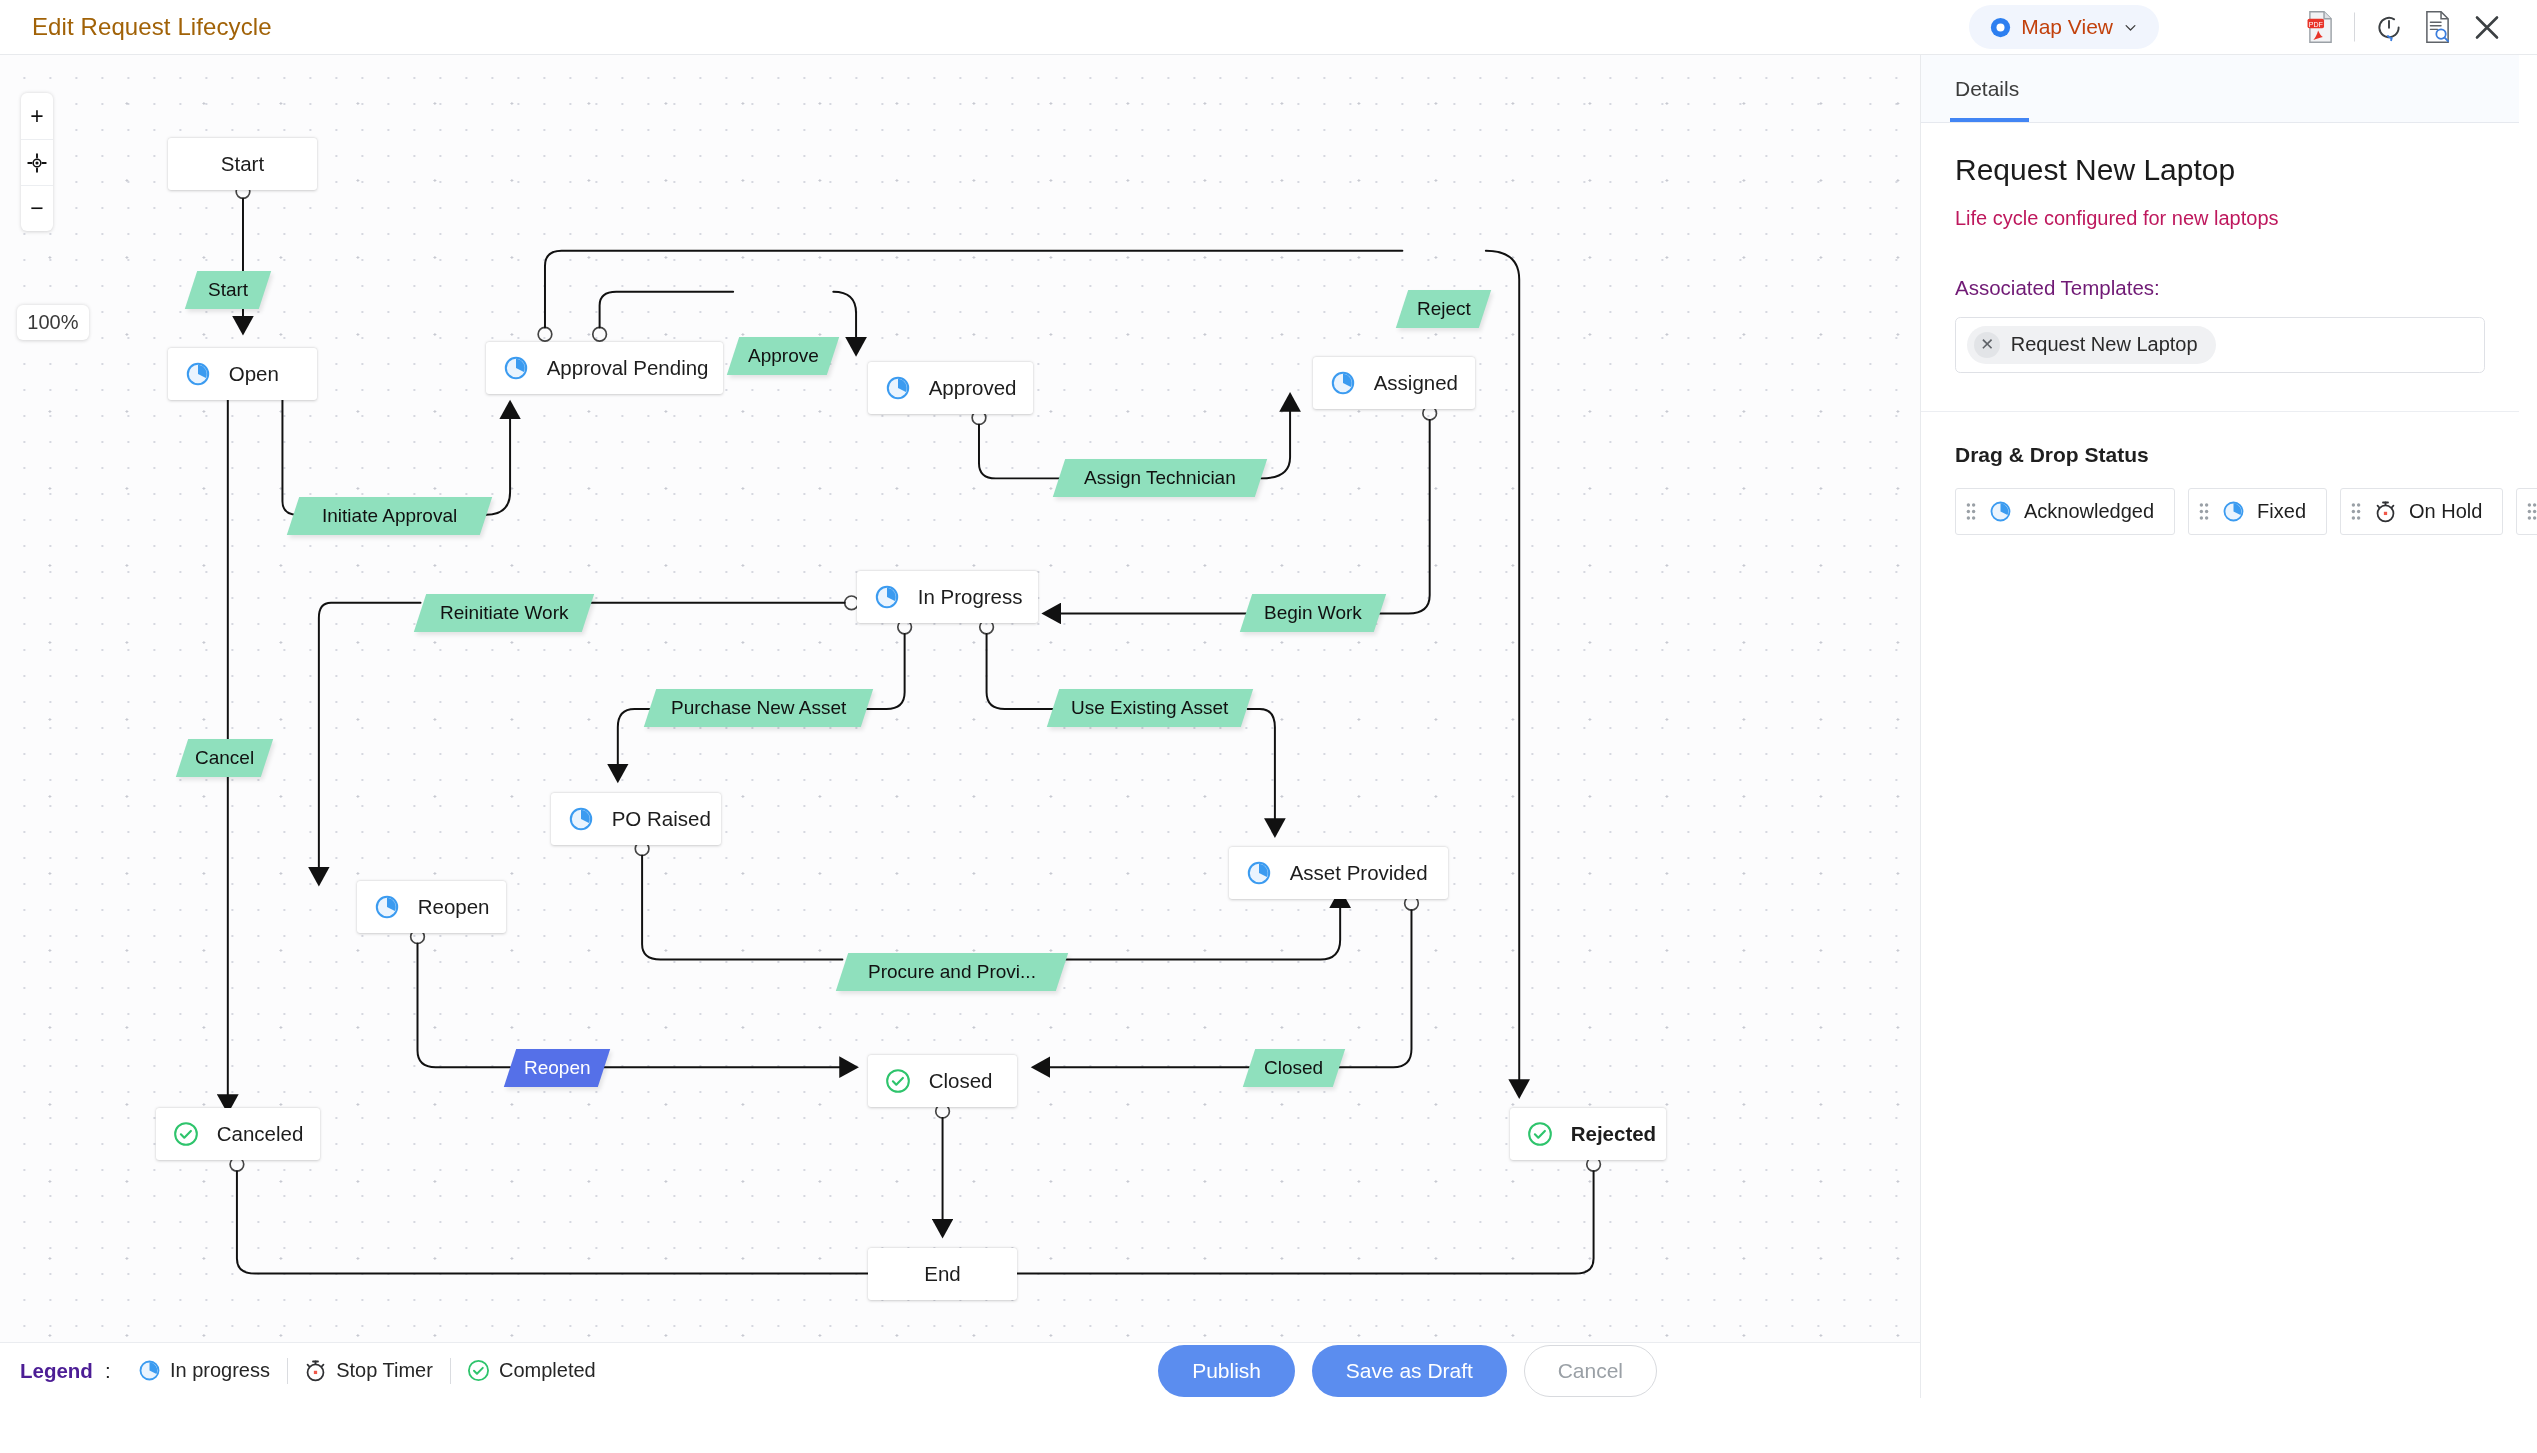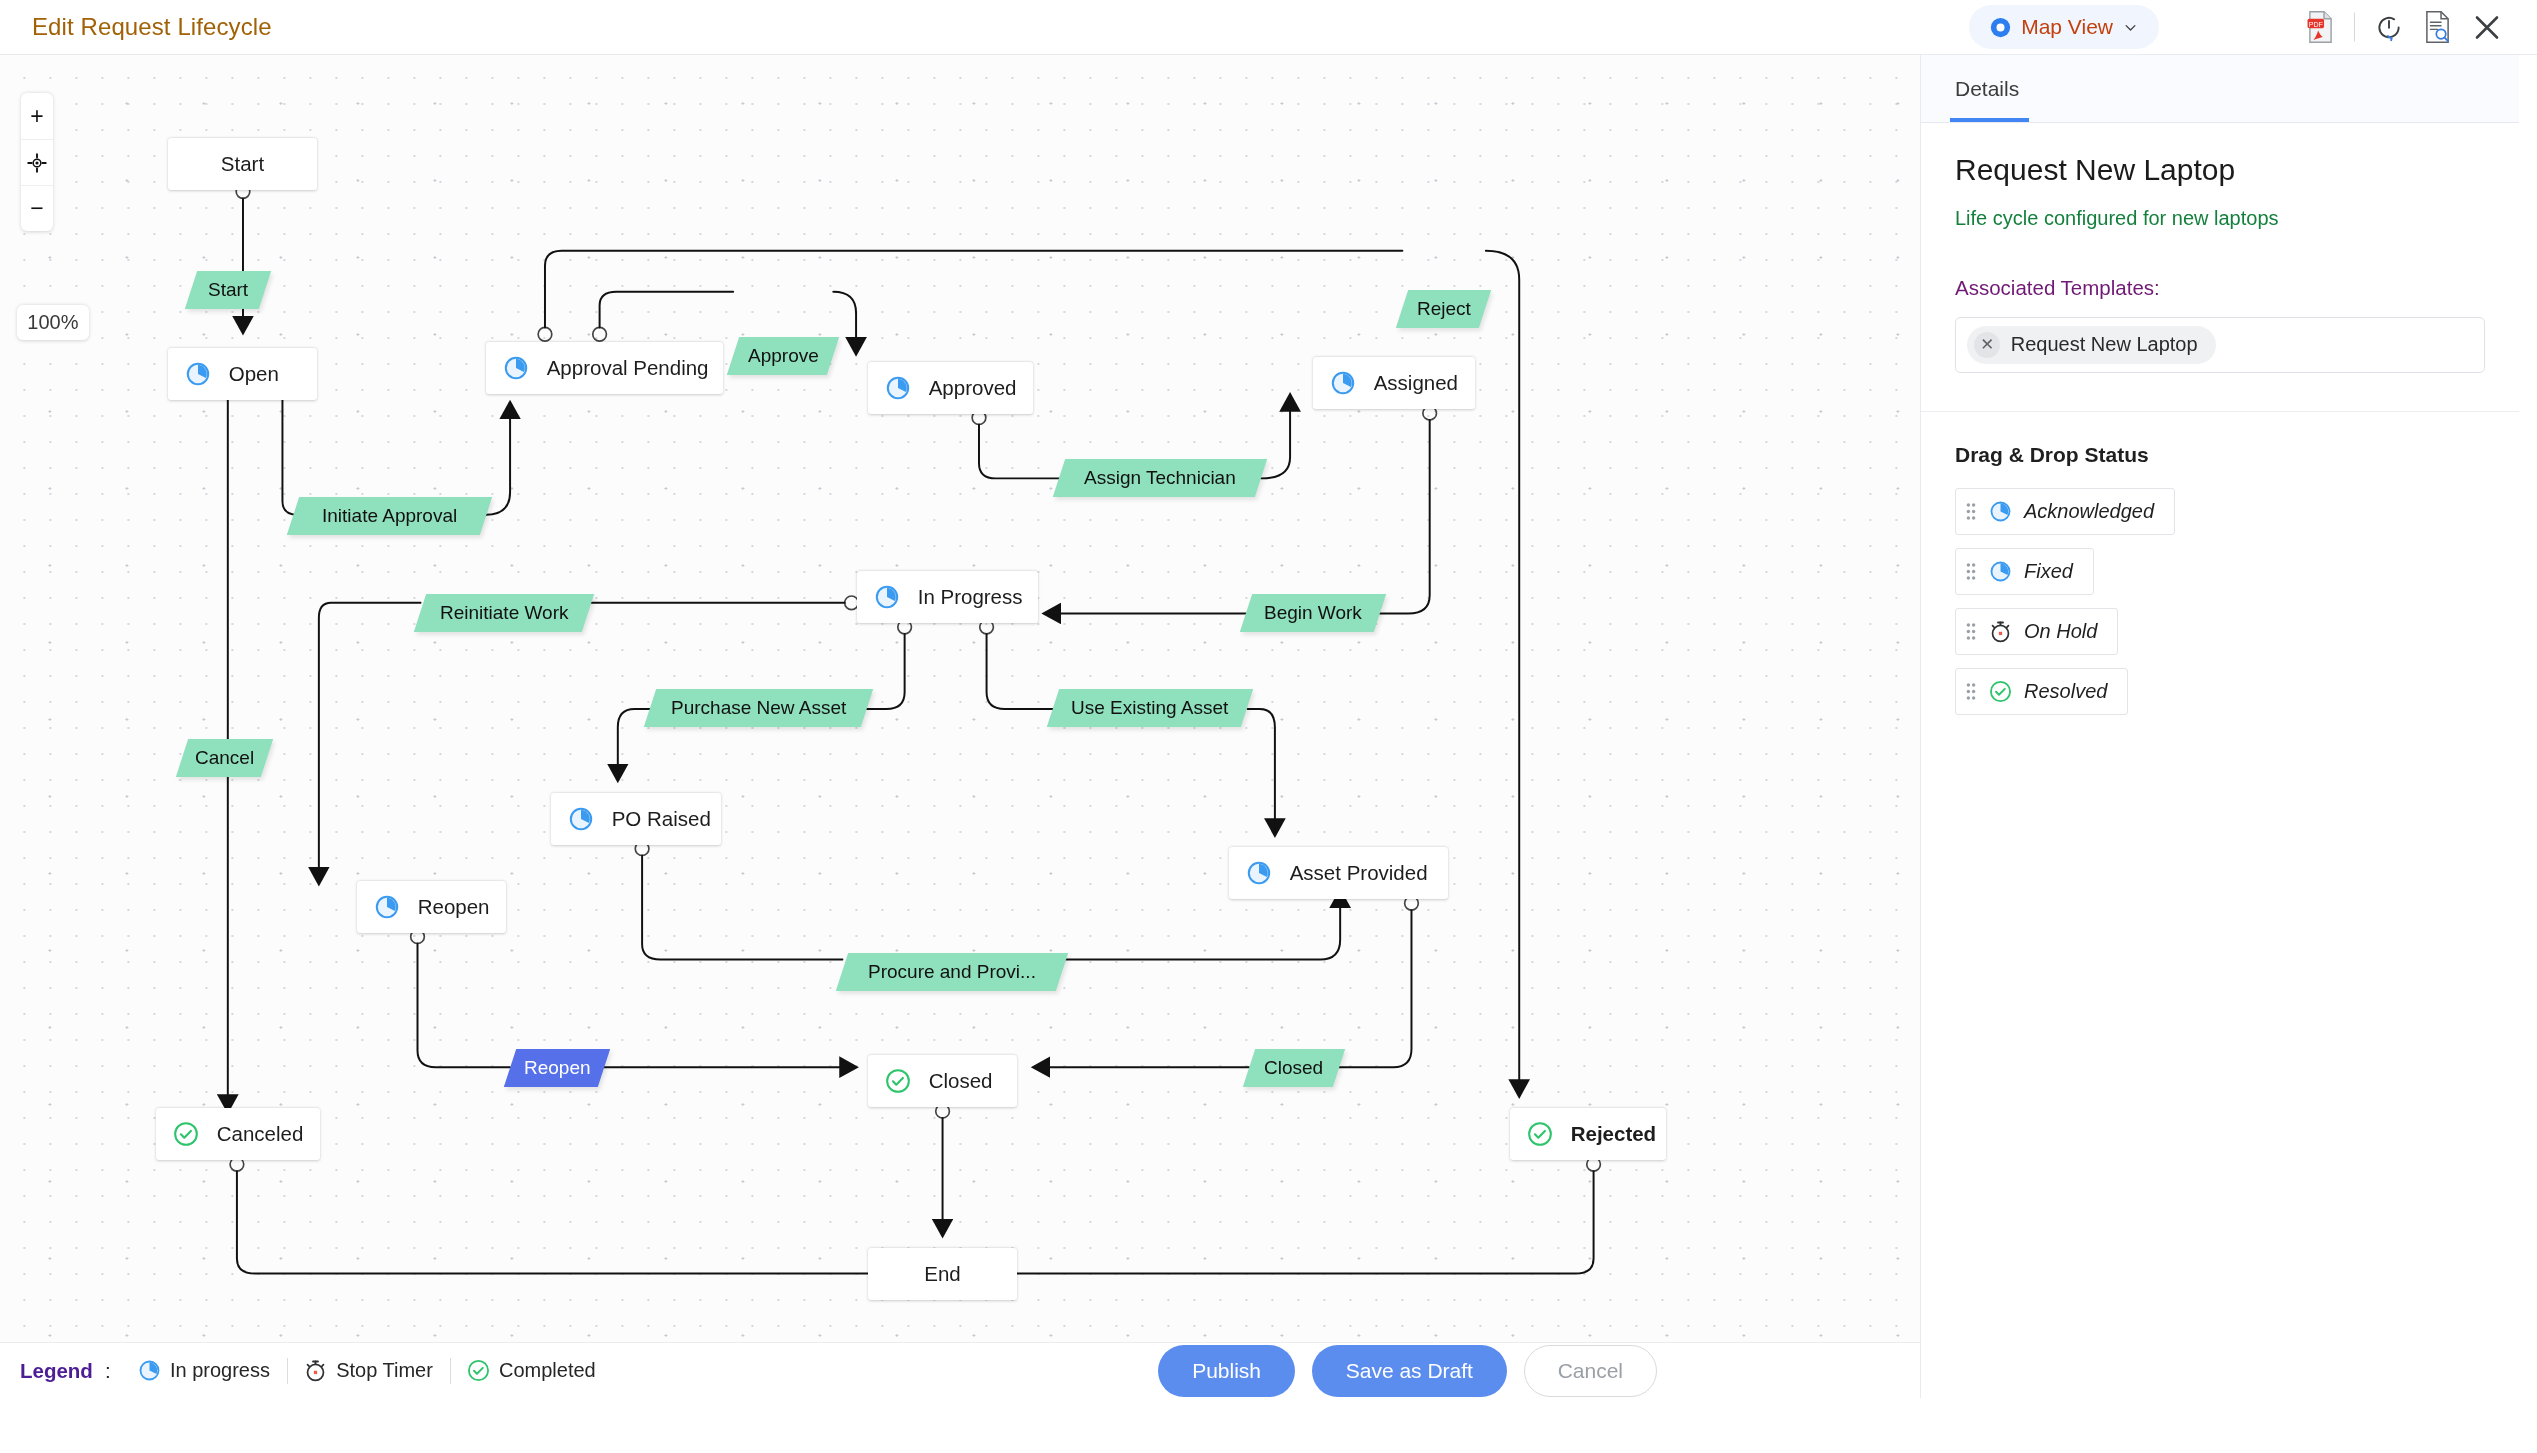--- a/index.html
+++ b/index.html
@@ -113,41 +113,41 @@
     position:absolute; right:18px; top:55px; width:599px; height:1343px;
     background:#ffffff; border-left:0.8px solid #e8eaed;
   }
   .rtabs { height: 68px; background:#f9fbfe; position:relative; display:flex; align-items:center; }
   .rtab { margin-left: 34px; font-size:21px; color:#3c3c3c; cursor:pointer; }
   .rtab-underline { position:absolute; left:29px; bottom:0; width:79px; height:5.3px; background:#4285f4; }
   .rtabs-bottom { position:absolute; left:0; bottom:0; width:100%; height:0.8px; background:#e6e9ef; }
 
   .rbody { padding: 30px 34px 0 34px; }
   .r-title { font-size: 30px; color:#1b1b1b; font-weight:400; }
-  .r-sub { font-size: 20px; color:#15803d; margin-top: 20px; }
+  .r-sub { font-size: 20px; color:#be185d; margin-top: 20px; }
   .r-lbl { font-size: 20.5px; color:#701a75; margin-top: 46px; }
   .chipbox {
     margin-top: 16.7px; border:0.8px solid #dfe1e6; border-radius:5.3px;
     height: 56px; display:flex; align-items:center; padding: 0 10.6px;
   }
   .chip {
     display:flex; align-items:center; gap:10.6px;
     background:#f0f1f3; border-radius:30px; padding: 6px 18px 6px 7.6px;
   }
   .chip-x {
     width:26px; height:26px; border-radius:50%; background:#e2e4e7;
     display:flex; align-items:center; justify-content:center;
     font-size:16.7px; color:#5f6368; cursor:pointer;
   }
   .chip-lbl { font-size:20px; color:#2b2b2b; }
 
   .rdiv { margin: 38px -34px 0 -34px; height:0.8px; background:#eceef2; }
   .dd-title { font-size:21px; color:#1f1f1f; font-weight:bold; margin-top: 32px; }
 
-  .dd-list { margin-top: 21px; display:flex; flex-direction:column; gap: 13px; align-items:flex-start;font-style:italic; }
+  .dd-list { margin-top: 21px; display:flex; flex-direction:row; gap: 13px; align-items:flex-start; }
   .dd-item {
     display:flex; align-items:center; gap:12px;
     border:0.8px solid #e2e4e8; border-radius:3px;
     height: 47px; padding: 0 20px 0 9px;
     background:#fff; cursor:grab;
   }
   .dd-grip { width:12px; height:21px; display:block; flex:none; }
   .dd-ic { width:23px; height:23px; display:block; flex:none; }
   .dd-lbl { font-size:20px; color:#1f1f1f; white-space:nowrap; }
 

